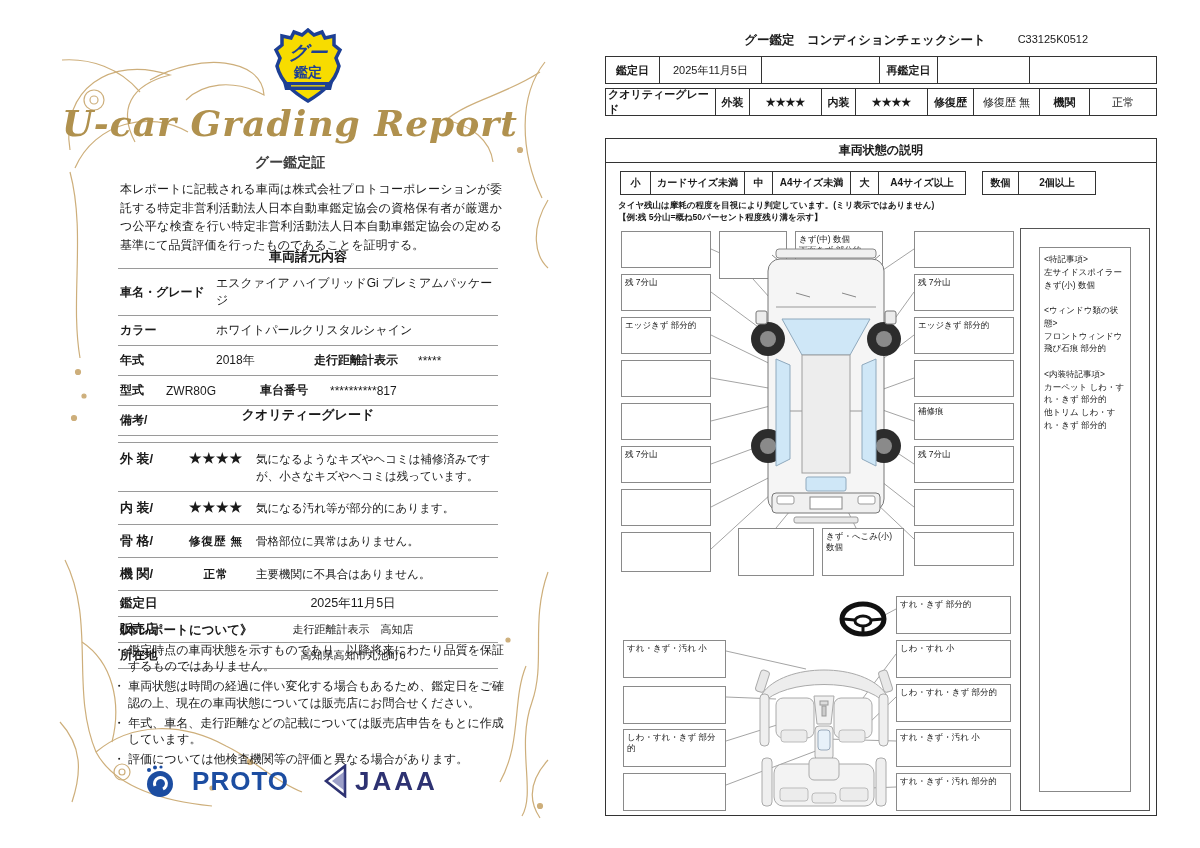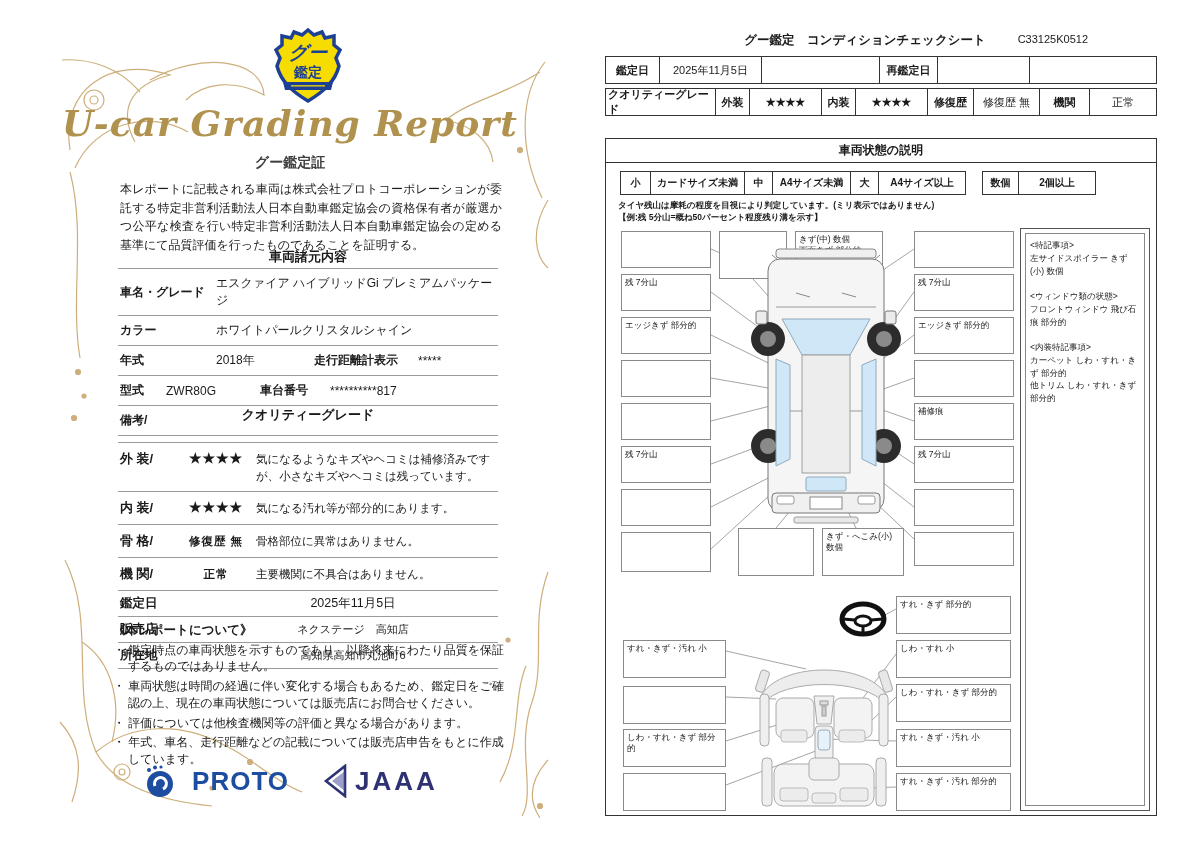--- a/index.html
+++ b/index.html
@@ -56,21 +56,21 @@
   .bb-title{height:23px;line-height:23px;text-align:center;font-weight:bold;
     font-size:12px;border-bottom:1px solid #333;}
   .legend{position:absolute;display:flex;border:1px solid #333;height:22px;}
   .lcell{border-right:1px solid #333;display:flex;align-items:center;justify-content:center;
     font-size:10px;font-weight:bold;padding:0 3px;box-sizing:border-box;}
   .lcell:last-child{border-right:none;}
   .tire-note{position:absolute;left:12px;top:60px;font-size:8.5px;font-weight:bold;line-height:1.45;}
   .lbox{position:absolute;border:1px solid #8a8a8a;background:#fff;font-size:8.5px;
     padding:2px 3px;white-space:pre-line;line-height:1.35;box-sizing:border-box;overflow:hidden;}
   .notes-panel{position:absolute;left:414px;top:89px;width:130px;height:583px;
-    border:1px solid #555;box-sizing:border-box;padding:4px;}
+    border:1px solid #555;box-sizing:border-box;padding:18px;}
   .notes-inner{width:100%;height:100%;border:1px solid #888;box-sizing:border-box;
     padding:5px 4px;font-size:8.5px;line-height:1.5;white-space:pre-line;}
   .leader{position:absolute;inset:0;width:100%;height:100%;pointer-events:none;}
   .footer-note{position:absolute;left:2px;top:770px;font-size:10px;font-weight:bold;}
   .flourish{position:absolute;inset:0;width:1200px;height:848px;pointer-events:none;}
 </style>
 </head>
 <body>
 
 <svg class="flourish" viewBox="0 0 1200 848">
@@ -169,34 +169,34 @@
       <span class="gl">機 関/</span>
       <span class="gv small">正常</span>
       <span class="gd">主要機関に不具合はありません。</span>
     </div>
     <div class="irow">
       <span class="il">鑑定日</span>
       <span class="iv">2025年11月5日</span>
     </div>
     <div class="irow">
       <span class="il">販売店</span>
-      <span class="iv sm">ネクステージ　高知店</span>
+      <span class="iv sm">走行距離計表示　高知店</span>
     </div>
     <div class="irow last">
       <span class="il">所在地</span>
       <span class="iv sm">高知県高知市丸池町6</span>
     </div>
   </div>
 
   <div class="about">
     <div class="about-title">《本レポートについて》</div>
     <div class="about-item">・ 鑑定時点の車両状態を示すものであり、以降将来にわたり品質を保証するものではありません。</div>
     <div class="about-item">・ 車両状態は時間の経過に伴い変化する場合もあるため、鑑定日をご確認の上、現在の車両状態については販売店にお問合せください。</div>
+    <div class="about-item">・ 年式、車名、走行距離などの記載については販売店申告をもとに作成しています。</div>
     <div class="about-item">・ 評価については他検査機関等の評価と異なる場合があります。</div>
-    <div class="about-item">・ 年式、車名、走行距離などの記載については販売店申告をもとに作成しています。</div>
   </div>
 
   <div class="logos">
     <div class="logo-proto">
       <svg width="34" height="34" viewBox="0 0 34 34">
         <circle cx="18" cy="20" r="13" fill="#1c4da1"></circle>
         <path d="M13 22 a6 6 0 1 1 8 3" fill="none" stroke="#ffffff" stroke-width="3"></path>
         <circle cx="7" cy="6" r="2" fill="#1c4da1"></circle>
         <circle cx="13" cy="3.5" r="2" fill="#1c4da1"></circle>
         <circle cx="19" cy="3" r="1.6" fill="#1c4da1"></circle>

